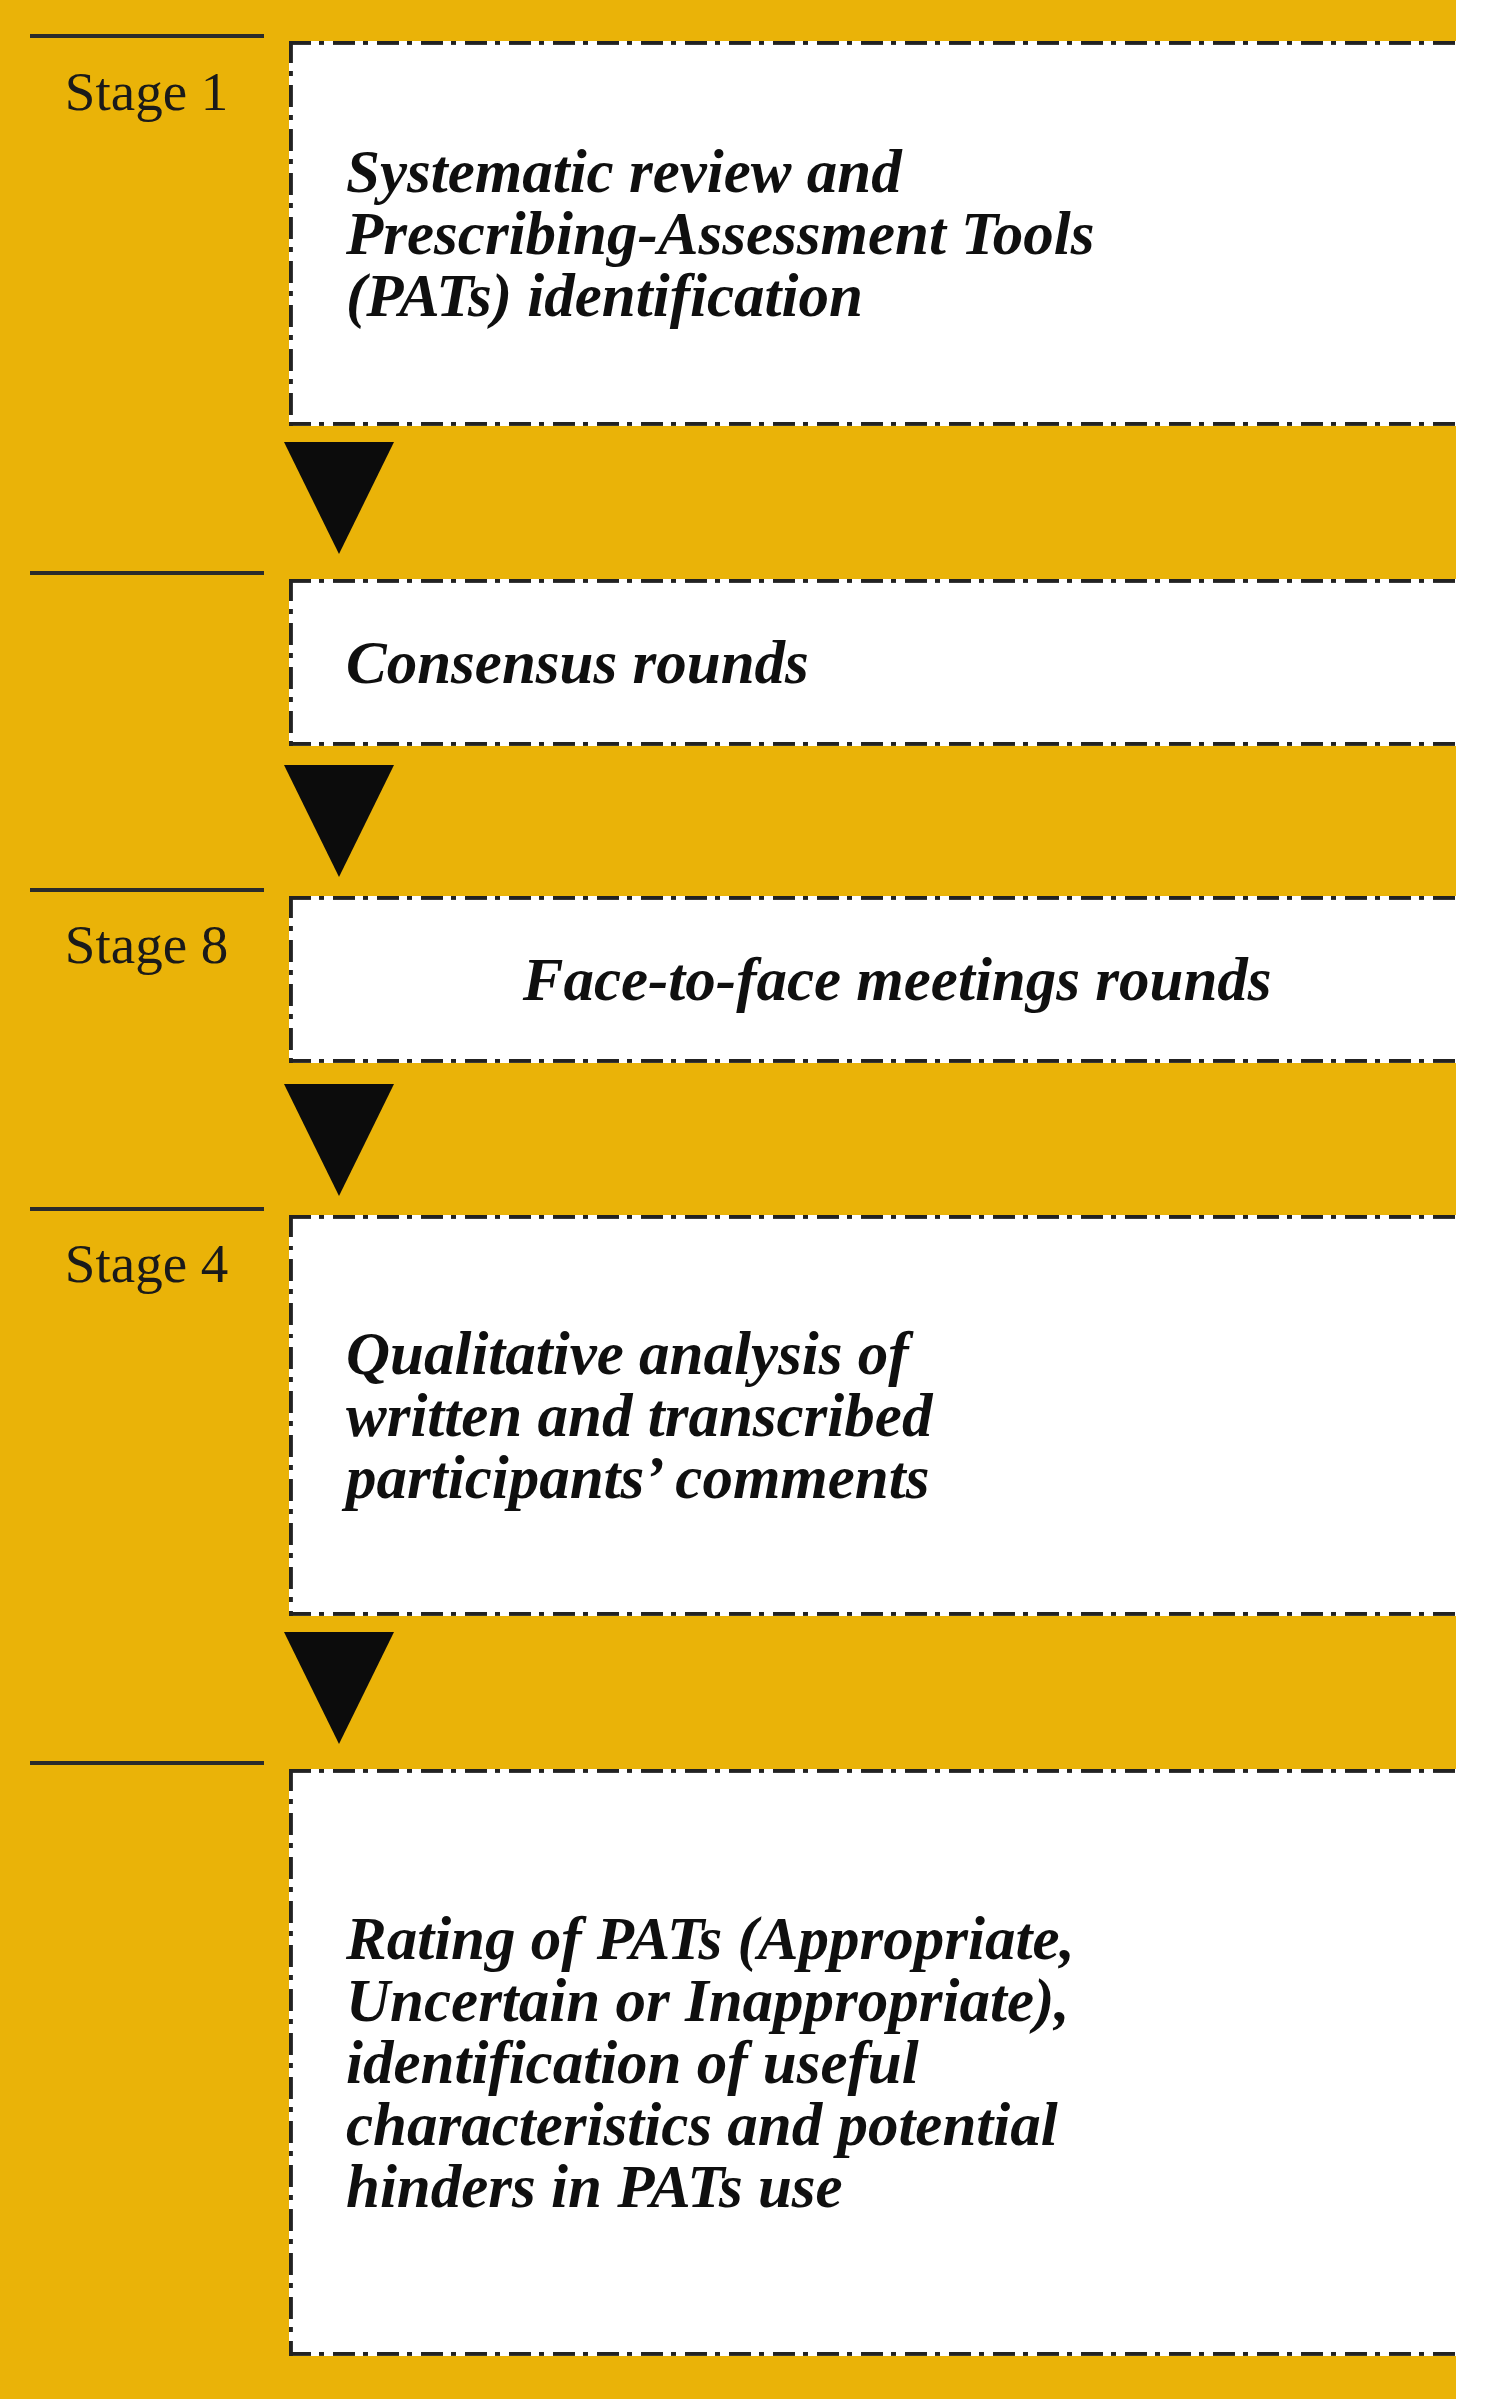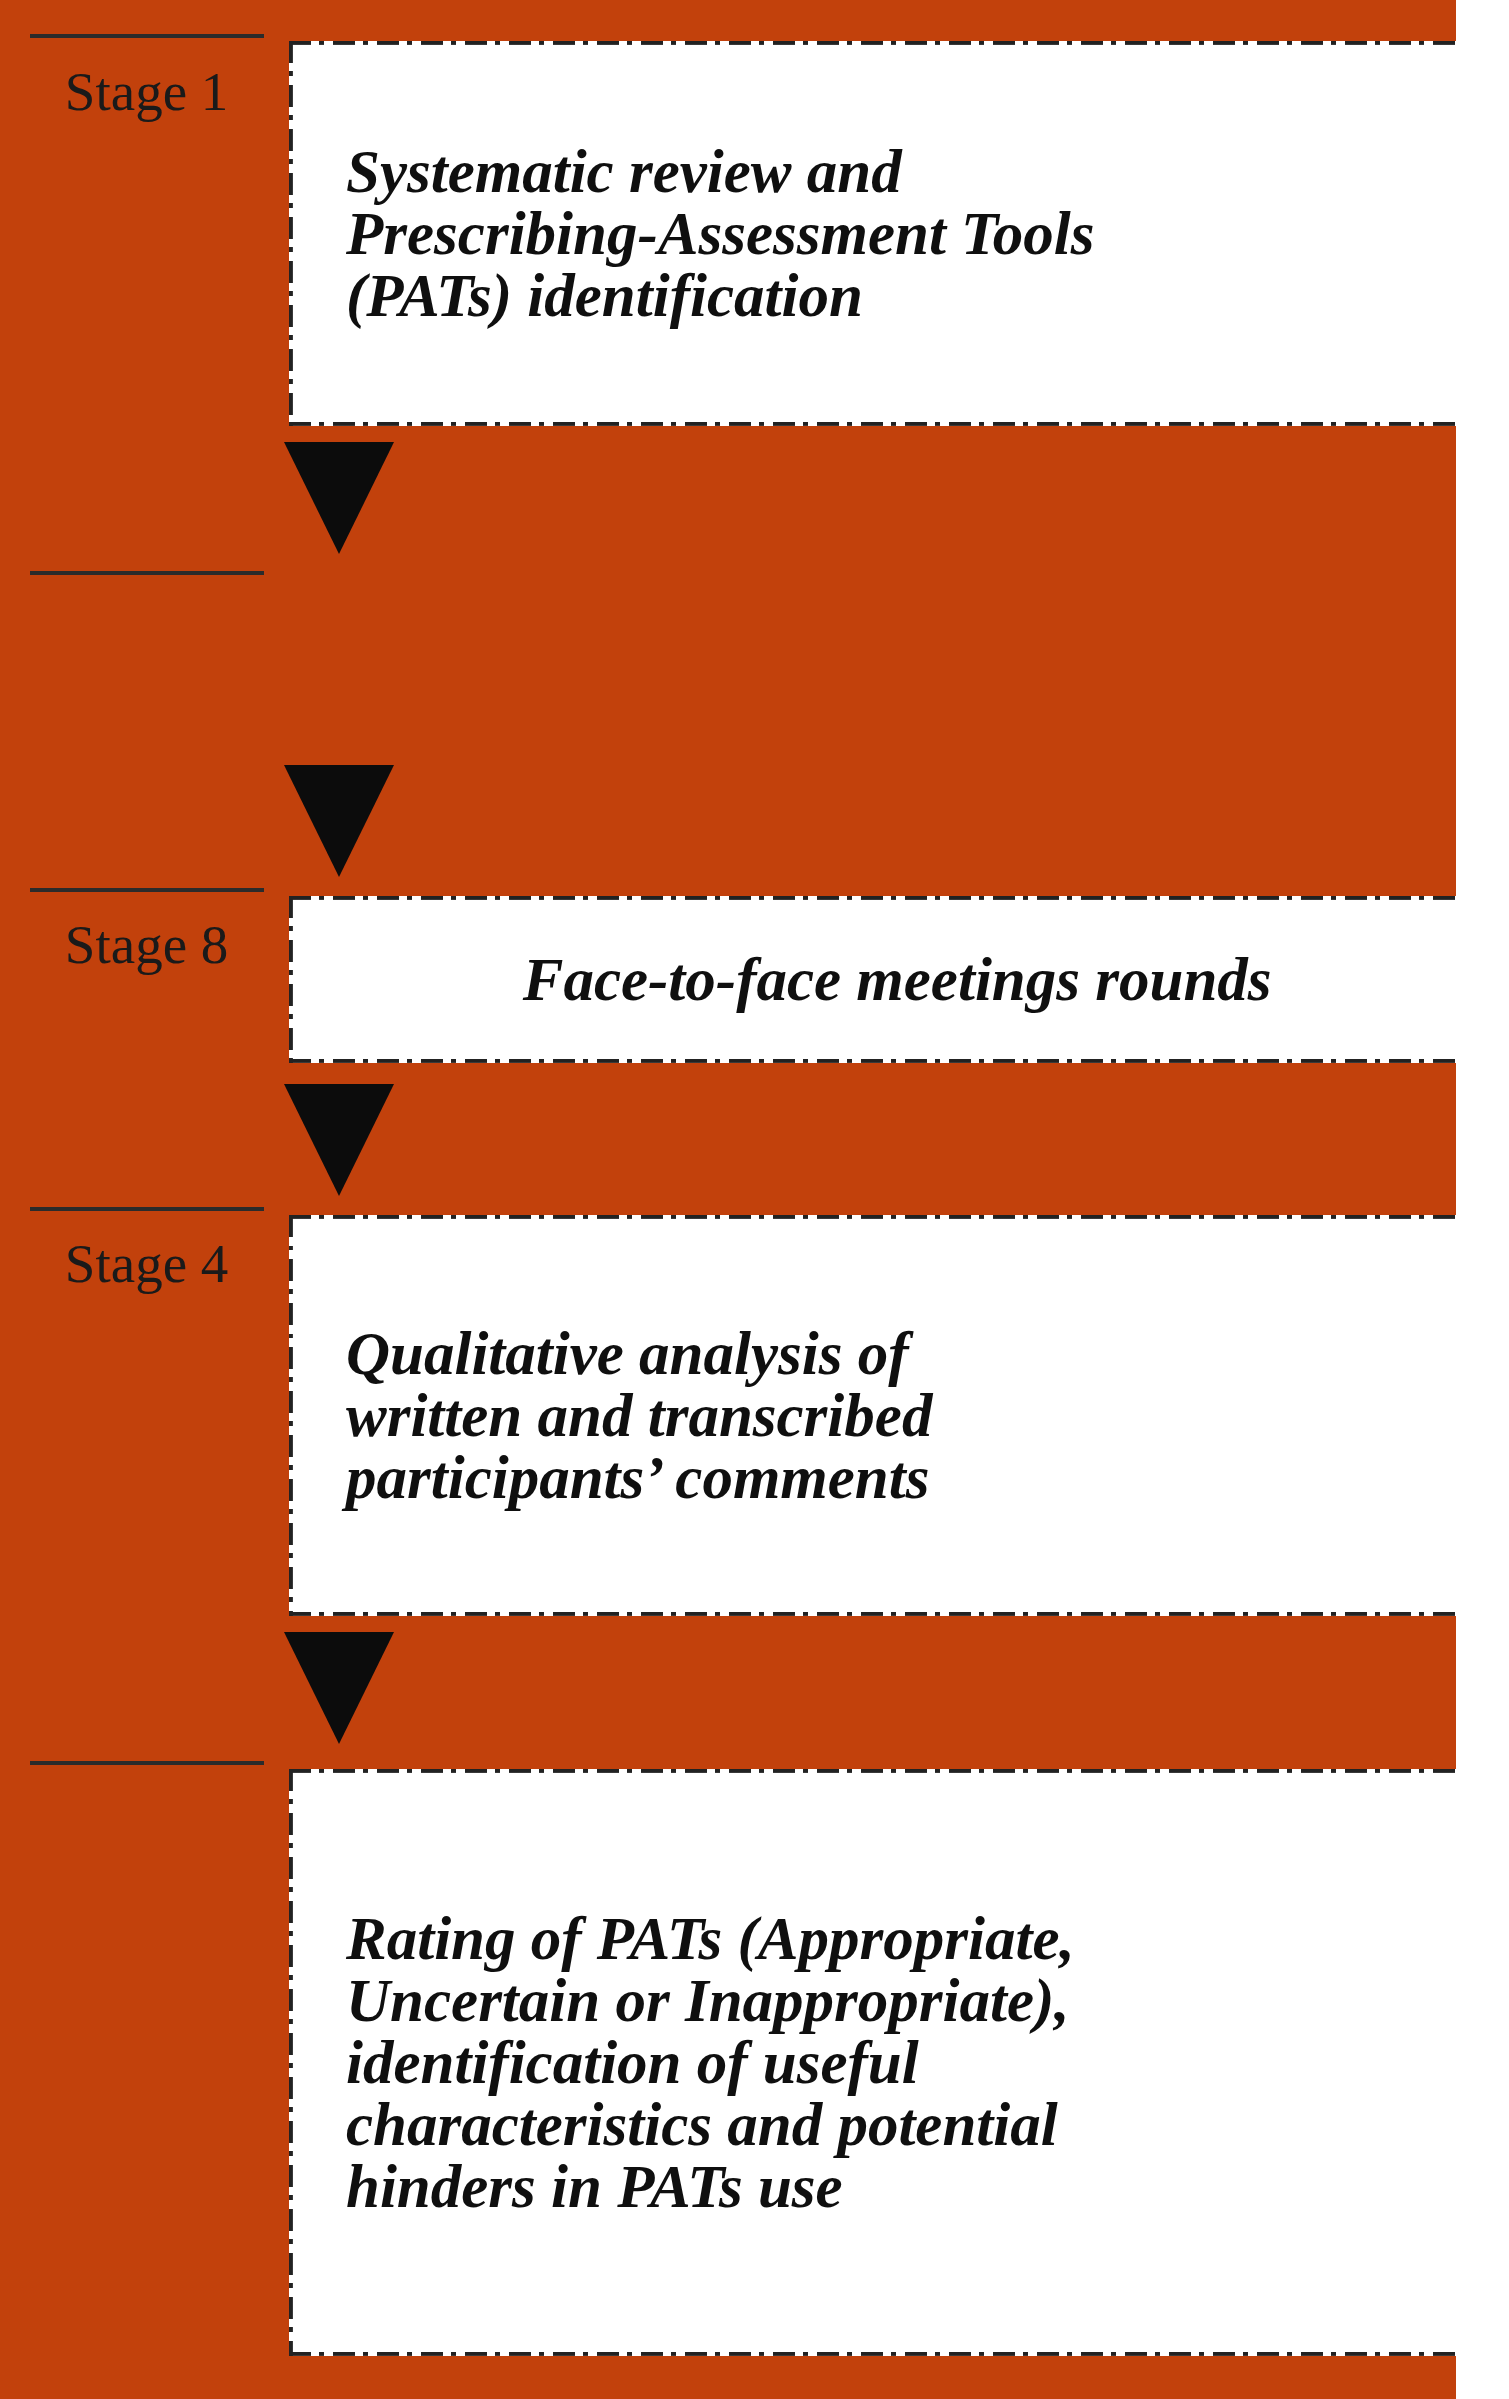--- a/index.html
+++ b/index.html
@@ -4,21 +4,21 @@
 <style>
   html, body {
     margin: 0;
     padding: 0;
     background: #ffffff;
   }
   .canvas {
     position: relative;
     width: 1456px;
     height: 2400px;
-    background: #c2410c;
+    background: #eab308;
     font-family: "Liberation Serif", serif;
     overflow: hidden;
     text-decoration: underline;
   }
 
   
   .label-rule {
     position: absolute;
     left: 29.6px;
     width: 234px;
@@ -101,20 +101,23 @@
   <div class="stage-label label-1">Stage 1</div>
   <div class="stage-box box-1">
     <div class="box-text">Systematic review and
 Prescribing-Assessment Tools
 (PATs) identification</div>
   </div>
 
   <div class="down-arrow arrow-1"></div>
 
   <div class="label-rule rule-2"></div>
+  <div class="stage-box box-2">
+    <div class="box-text">Consensus rounds</div>
+  </div>
 
   <div class="down-arrow arrow-2"></div>
 
   <div class="label-rule rule-3"></div>
   <div class="stage-label label-3">Stage 8</div>
   <div class="stage-box box-3">
     <div class="box-text">Face-to-face meetings rounds</div>
   </div>
 
   <div class="down-arrow arrow-3"></div>

